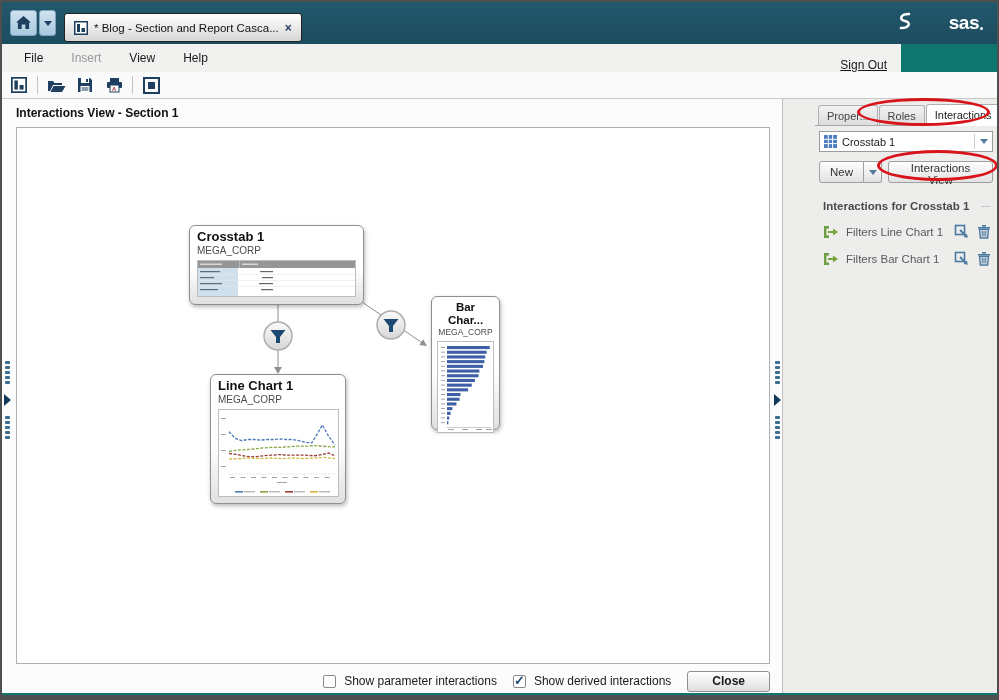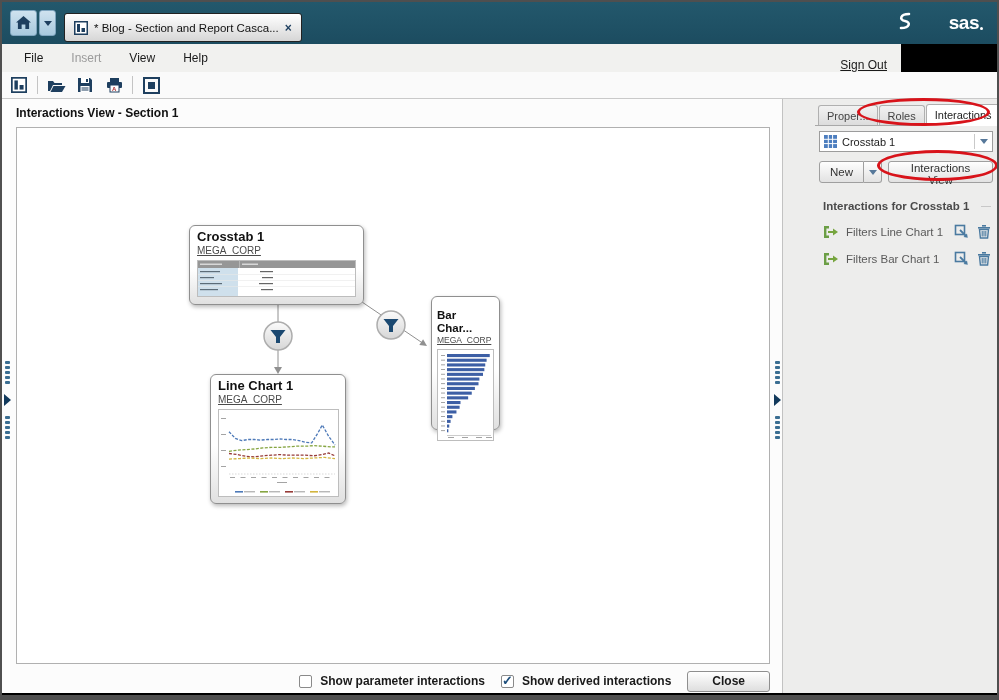--- a/index.html
+++ b/index.html
@@ -1,17 +1,17 @@
 <!DOCTYPE html>
 <html><head>
 <meta charset="utf-8">
 <style>
   html,body{margin:0;padding:0;background:#9a9a9a;font-family:"Liberation Sans",sans-serif;}
   *{box-sizing:border-box;}
-  .window{position:relative;width:999px;height:700px;background:#000000;border:2px solid #4f4f4f;border-bottom:5px solid #4f4f4f;overflow:hidden;}
+  .window{position:relative;width:999px;height:700px;background:#0f766e;border:2px solid #4f4f4f;border-bottom:5px solid #4f4f4f;overflow:hidden;}
 
   
   .banner{position:absolute;left:0;top:0;width:995px;height:42px;background:linear-gradient(#23586c,#1c4c60);}
   .home-group{position:absolute;left:8px;top:8px;display:flex;gap:2px;}
   .home-btn,.home-arrow-btn{background:linear-gradient(#cfe2ef,#a8c9de);border:1px solid #7fa5bf;border-radius:3px;display:flex;align-items:center;justify-content:center;cursor:pointer;padding:0;}
   .home-btn{width:27px;height:26px;}
   .home-arrow-btn{width:17px;height:26px;}
   .tri-down{width:0;height:0;border-left:4px solid transparent;border-right:4px solid transparent;border-top:5px solid #1e3f5f;}
   .doc-tab{position:absolute;left:62px;top:11px;height:29px;display:flex;align-items:center;gap:6px;padding:0 9px;background:linear-gradient(#ffffff,#d6d6d6);border:1px solid #222;border-radius:3px;}
   .doc-tab .tab-title{font-size:11.5px;color:#111;}
@@ -44,34 +44,34 @@
   .splitter.right{left:770px;}
   .dots{display:flex;flex-direction:column;gap:2px;margin:4px 0;}
   .dots i{width:5px;height:3px;background:#3a6e92;border-radius:1px;}
   .split-arrow{width:0;height:0;border-top:6px solid transparent;border-bottom:6px solid transparent;border-left:7px solid #123a5c;margin:6px 0;}
   .panel-divider{position:absolute;left:780px;top:0;width:1px;height:594px;background:#c2c2c2;}
 
   
   .footer{position:absolute;left:14px;top:570px;width:754px;height:24px;display:flex;align-items:center;justify-content:flex-end;gap:8px;font-size:12px;color:#1a1a1a;}
   .checkbox{width:13px;height:13px;background:#fff;border:1px solid #8a8a8a;border-radius:2px;position:relative;cursor:pointer;flex:0 0 auto;}
   .checkbox.checked::after{content:"✓";position:absolute;left:0px;top:-3px;font-size:13px;font-weight:bold;color:#1e4f7c;}
-  .footer .lbl{margin-right:8px;font-weight:bold;}
+  .footer .lbl{margin-right:8px;}
   .close-btn{min-width:40px;height:21px;padding:0 24px;font-size:12px;font-weight:bold;color:#1a1a1a;background:linear-gradient(#ffffff,#dedede);border:1px solid #8f8f8f;border-radius:3px;cursor:pointer;}
 
   
   .node{position:absolute;background:linear-gradient(#ffffff 55%,#e0e0e0);border:1px solid #8f8f8f;border-radius:6px;box-shadow:1px 2px 4px rgba(0,0,0,.28);padding:4px 7px;cursor:pointer;}
   .node .n-title{font-weight:bold;color:#111;line-height:1.15;}
-  .node .n-sub{color:#4a4a4a;line-height:1.2;text-decoration:underline;}
+  .node .n-sub{color:#4a4a4a;line-height:1.2;}
   .node-crosstab{left:172px;top:97px;width:175px;height:80px;}
   .node-crosstab .n-title{font-size:13px;}
   .node-crosstab .n-sub{font-size:10px;}
   .node-line{left:193px;top:246px;width:136px;height:130px;}
   .node-line .n-title{font-size:13px;}
   .node-line .n-sub{font-size:10px;}
-  .node-bar{left:414px;top:168px;width:69px;height:134px;padding:12px 5px;}
+  .node-bar{left:414px;top:168px;width:69px;height:134px;padding:4px 5px;text-align:center;}
   .node-bar .n-title{font-size:11.5px;}
   .node-bar .n-sub{font-size:8.5px;}
   .thumb{background:#fff;border:1px solid #bdbdbd;margin-top:3px;overflow:hidden;position:relative;}
   .ct-thumb{width:159px;height:37px;}
   .lc-thumb{width:121px;height:88px;}
   .bc-thumb{width:57px;height:92px;}
   .conn-svg{position:absolute;left:0;top:0;}
 
   
   .panel{position:absolute;left:781px;top:0;width:214px;height:594px;background:#ededec;padding-left:32px;}

